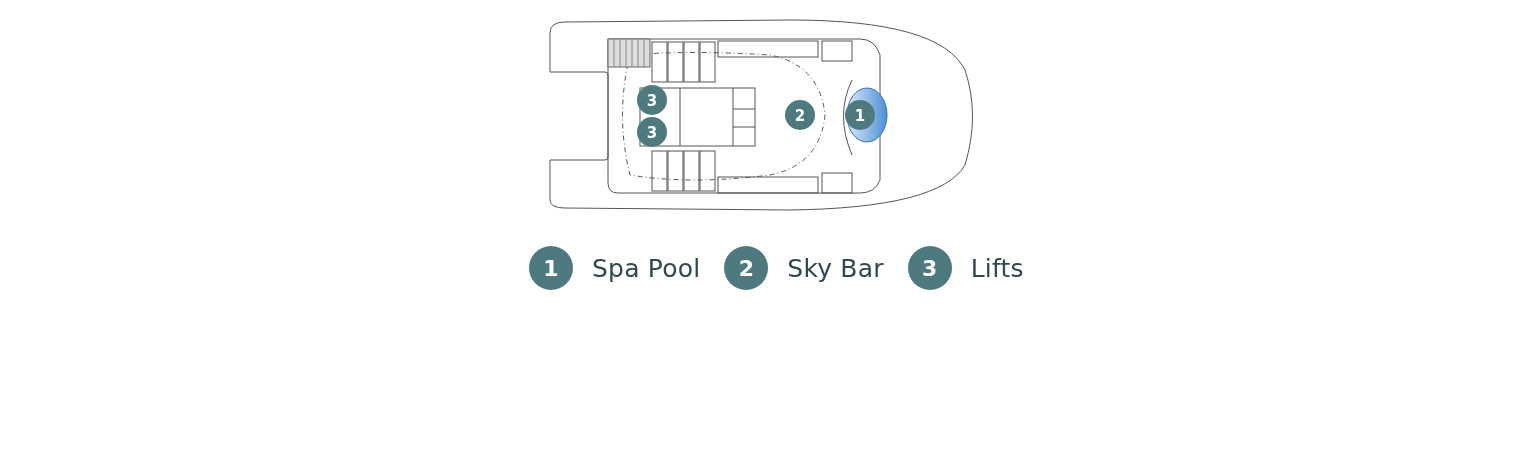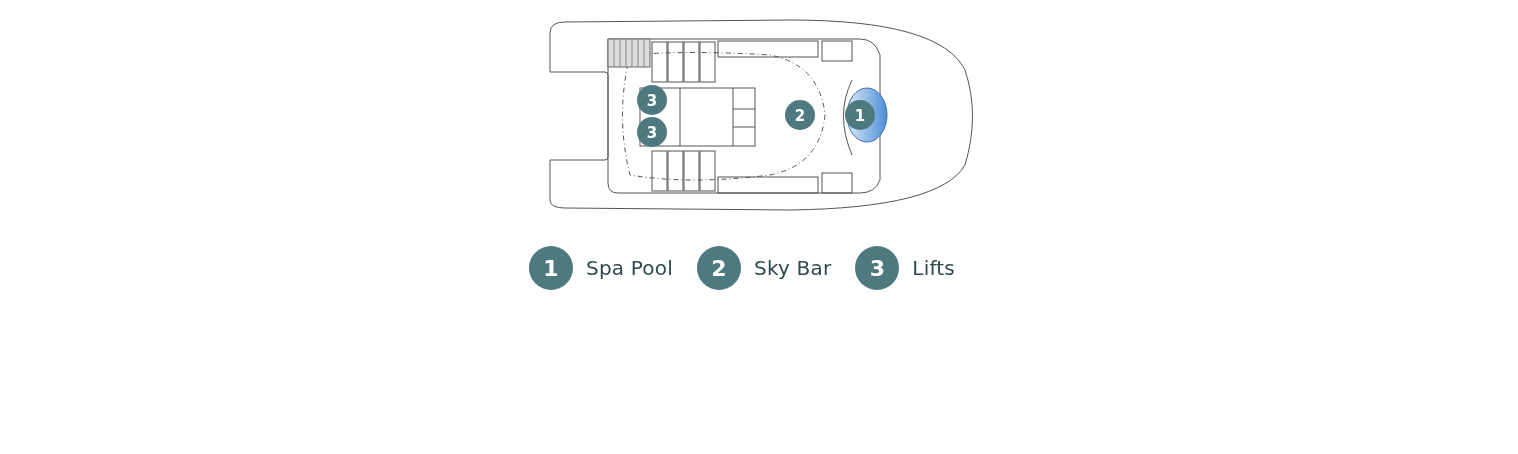--- a/index.html
+++ b/index.html
@@ -2,21 +2,21 @@
 <html><head>
 <meta charset="utf-8">
 <style>
   html, body { margin:0; padding:0; background:#ffffff; }
   body { width:1518px; height:454px; position:relative; overflow:hidden; font-family:"DejaVu Sans", sans-serif; }
   #deckplan { position:absolute; left:540px; top:15px; width:450px; height:205px; }
   .legend { position:absolute; top:246px; left:529px; display:flex; align-items:center; }
   .legend-item { display:flex; align-items:center; margin-right:24px; }
   .badge { width:44px; height:44px; border-radius:50%; background:#4e7a7f; color:#fff;
            display:flex; align-items:center; justify-content:center; font-size:22px; font-weight:bold; }
-  .legend-label { margin-left:13px; font-size:20px; color:#2e4a4f; letter-spacing:0.2px; }
+  .legend-label { margin-left:19px; font-size:25px; color:#2e4a4f; letter-spacing:0.2px; }
 </style>
 </head>
 <body>
 
 <svg id="deckplan" viewBox="0 0 450 205" xmlns="http://www.w3.org/2000/svg">
   <g fill="none" stroke="#555" stroke-width="1">
 
     <path d="M25 7 L250 5 Q400 5 425 55 Q440 100 425 150 Q400 193 250 195 L25 193 Q10 193 10 185 L10 145 L65 145 Q68 145 68 142 L68 60 Q68 57 65 57 L10 57 L10 18 Q10 7 25 7 Z"></path>
 
     <path d="M68 24 L320 24 Q335 24 340 40 L340 165 Q335 178 320 178 L78 178 Q68 178 68 168 Z"></path>

